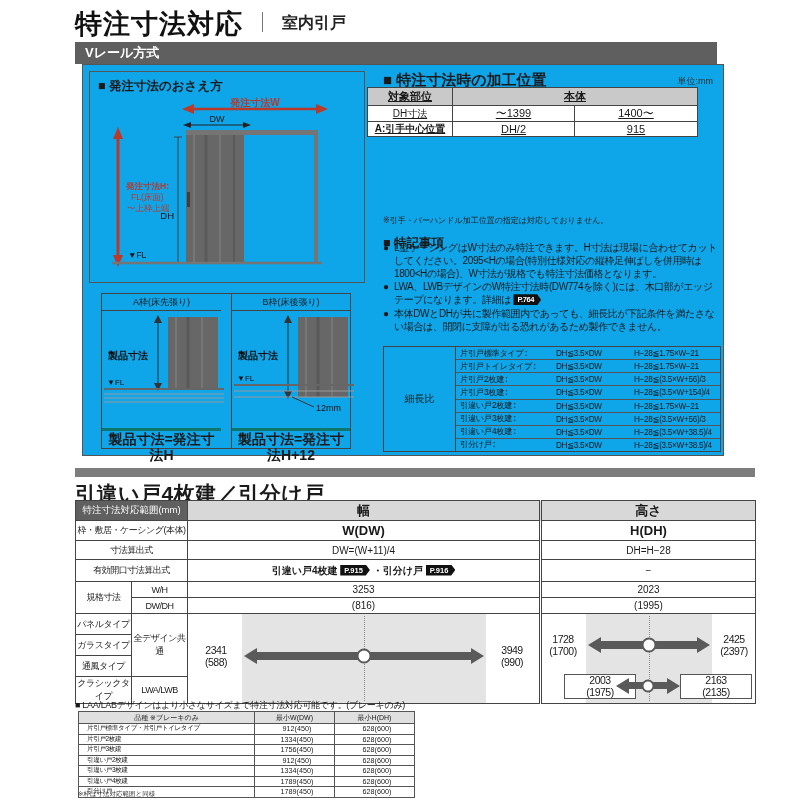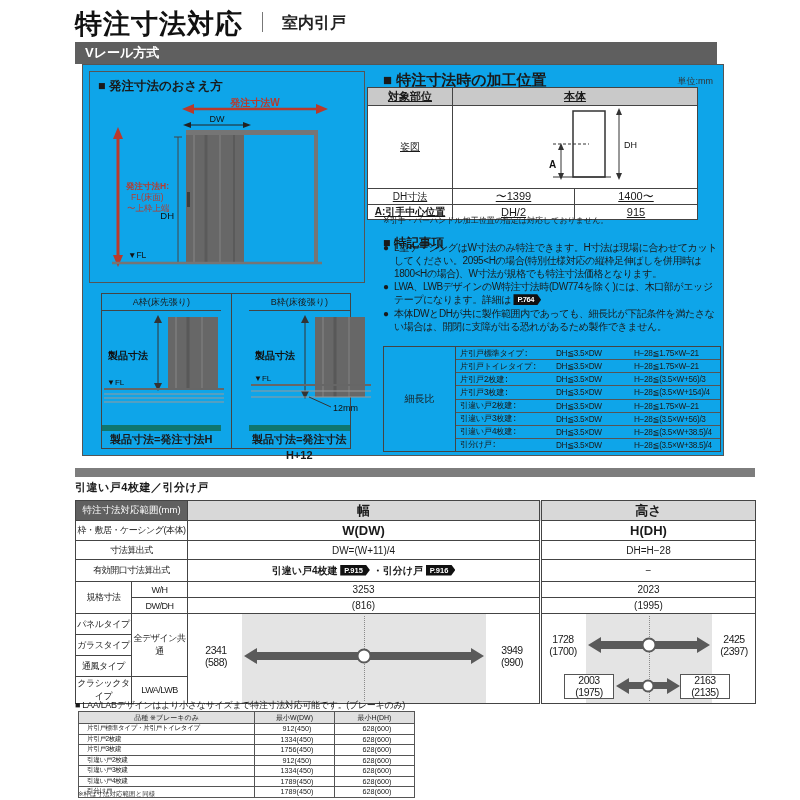--- a/index.html
+++ b/index.html
@@ -14,24 +14,24 @@
     font-size:13px;font-weight:bold;line-height:22px;padding-left:10px;box-sizing:border-box;}
 
   
   .outer-box{position:absolute;left:75px;top:64px;width:642px;height:392px;border:1px solid #555;box-sizing:border-box;background:#0ea5e9;margin-left:7px;}
 
   
   .box1{position:absolute;left:6px;top:6px;width:276px;height:212px;border:1px solid #555;box-sizing:border-box;}
   .box1 .bhead{position:absolute;left:8px;top:6px;font-size:12.5px;font-weight:bold;}
   .box2{position:absolute;left:18px;top:228px;width:250px;height:156px;border:1px solid #444;box-sizing:border-box;display:flex;gap:10px;}
   .fcell{width:50%;box-sizing:border-box;display:flex;flex-direction:column;}
-  .fcell + .fcell{border-left:1px solid #444;padding-left:17px;}
+  .fcell + .fcell{border-left:1px solid #444;}
   .fcell .ftitle{height:16px;line-height:16px;text-align:center;font-size:9px;border-bottom:1px solid #444;}
   .fcell .fdiag{flex:1;position:relative;}
-  .fcell .fcap{height:17px;line-height:16px;text-align:center;font-size:11px;font-weight:bold;border-top:6px solid #0f766e;}
+  .fcell .fcap{height:17px;line-height:16px;text-align:center;font-size:14px;font-weight:bold;border-top:3px solid #0f766e;}
 
   
   .mhead{position:absolute;left:300px;top:6px;font-size:15px;font-weight:bold;}
   .munit{position:absolute;left:520px;top:10px;width:110px;text-align:right;font-size:9px;color:#333;}
   table.mtable{position:absolute;left:284px;top:22px;border-collapse:collapse;table-layout:fixed;background:#fff;text-decoration:underline;}
   table.mtable td,table.mtable th{border:1px solid #444;font-weight:normal;padding:0;}
   table.mtable th{background:#c9c9c9;font-size:11px;font-weight:bold;}
   table.mtable .lblc{font-size:10px;text-align:center;}
   table.mtable .valc{font-size:11px;text-align:center;}
 
@@ -45,40 +45,40 @@
   .slender{position:absolute;left:300px;top:281px;width:338px;height:106px;border:1px solid #444;box-sizing:border-box;display:flex;}
   .slabel{width:72px;border-right:1px solid #444;display:flex;align-items:center;justify-content:center;font-size:10px;box-sizing:border-box;}
   .srows{flex:1;display:flex;flex-direction:column;}
   .srow{flex:1;display:flex;align-items:center;font-size:8.2px;letter-spacing:-0.3px;padding-left:4px;}
   .srow + .srow{border-top:1px solid #555;}
   .srow .sn{width:96px;flex:none;font-family:Liberation Mono, monospace;}
   .srow .sf1{width:78px;flex:none;}
 
   
   .divider-bar{position:absolute;left:75px;top:468px;width:680px;height:9px;background:#7d7d7d;}
-  .sec2-head{position:absolute;left:75px;top:480px;font-size:11px;font-weight:900;letter-spacing:0.5px;}
+  .sec2-head{position:absolute;left:75px;top:480px;font-size:21px;font-weight:900;letter-spacing:0.5px;}
 
   table.bigtable{position:absolute;left:75px;top:500px;border-collapse:collapse;table-layout:fixed;}
   table.bigtable td{border:1px solid #444;padding:0;font-size:10px;text-align:center;vertical-align:middle;background:#fff;}
   table.bigtable td.dk{background:#606060;color:#fff;font-size:9.5px;}
   table.bigtable td.gy{background:#d8d8d8;font-size:13px;font-weight:bold;}
   table.bigtable td.lb{font-size:9px;letter-spacing:-0.5px;}
   table.bigtable td.big{font-size:13px;font-weight:bold;}
   table.bigtable td.hsep{border-left:3px double #444;}
   table.bigtable td.diag{position:relative;padding:0;}
 
   .graybox{position:absolute;top:0;bottom:0;background:#e4e4e4;}
   .cdots{position:absolute;top:2px;bottom:2px;border-left:1px dotted #8a8a8a;}
   .rarrow{position:absolute;height:8px;background:#5a5a5a;}
   .rarrow:before,.rarrow:after{content:"";position:absolute;top:-4.5px;border-top:8.5px solid transparent;border-bottom:8.5px solid transparent;}
   .rarrow:before{left:-12px;border-right:13px solid #5a5a5a;}
   .rarrow:after{right:-12px;border-left:13px solid #5a5a5a;}
   .knob{position:absolute;left:50%;top:50%;transform:translate(-50%,-50%);width:11px;height:11px;background:#fff;border:2px solid #5a5a5a;border-radius:50%;}
   .rlabel{position:absolute;font-size:10.5px;line-height:11.5px;text-align:center;letter-spacing:-0.5px;}
-  .rlabel.boxed{background:#fff;border:1px solid #555;padding:0 3px;}
+  .rlabel.boxed{background:#fff;border:1px solid #555;padding:0 14px;}
 
   .laa-note{position:absolute;left:75px;top:699px;font-size:9px;letter-spacing:-0.3px;}
   table.mintable{position:absolute;left:78px;top:711px;border-collapse:collapse;table-layout:fixed;}
   table.mintable th,table.mintable td{border:1px solid #555;padding:0 3px;font-weight:normal;}
   table.mintable th{background:#e0e0e0;font-size:7px;height:11px;}
   table.mintable td{font-size:7.2px;height:9.5px;text-align:center;padding-left:8px;}
   table.mintable td.nm{text-align:left;font-size:6.6px;letter-spacing:-0.4px;}
   .min-footnote{position:absolute;left:78px;top:790px;font-size:6.5px;color:#333;}
 </style>
 </head>
@@ -188,38 +188,20 @@
       <colgroup>
           <col style="width:85px">
           <col style="width:122px">
           <col style="width:123px">
         </colgroup>
       <tbody>
           <tr style="height:18px">
         <th>対象部位</th>
         <th colspan="2">本体</th>
       </tr>
-      <tr style="height:80px">
-        <td class="lblc">姿図</td>
-        <td colspan="2" style="text-align:center;">
-          <svg width="180" height="78" viewBox="0 0 180 78">
-            <rect x="88" y="5" width="32" height="66" fill="none" stroke="#333" stroke-width="1.5"></rect>
-            <line x1="134" y1="5" x2="134" y2="71" stroke="#333" stroke-width="1"></line>
-            <polygon points="134,2 131,9 137,9" fill="#333"></polygon>
-            <polygon points="134,74 131,67 137,67" fill="#333"></polygon>
-            <text x="139" y="42" font-size="9" fill="#111">DH</text>
-            <line x1="68" y1="38" x2="104" y2="38" stroke="#333" stroke-width="1" stroke-dasharray="3,2"></line>
-            <line x1="76" y1="40" x2="76" y2="71" stroke="#333" stroke-width="1"></line>
-            <polygon points="76,37 73,44 79,44" fill="#333"></polygon>
-            <polygon points="76,74 73,67 79,67" fill="#333"></polygon>
-            <text x="64" y="62" font-size="10" font-weight="bold" fill="#111">A</text>
-            <line x1="68" y1="71" x2="126" y2="71" stroke="#333" stroke-width="1"></line>
-          </svg>
-        </td>
-      </tr>
       <tr style="height:14px">
         <td class="lblc">DH寸法</td>
         <td class="valc">〜1399</td>
         <td class="valc">1400〜</td>
       </tr>
       <tr style="height:14px">
         <td class="lblc" style="font-weight:bold">A:引手中心位置</td>
         <td class="valc">DH/2</td>
         <td class="valc">915</td>
       </tr>

